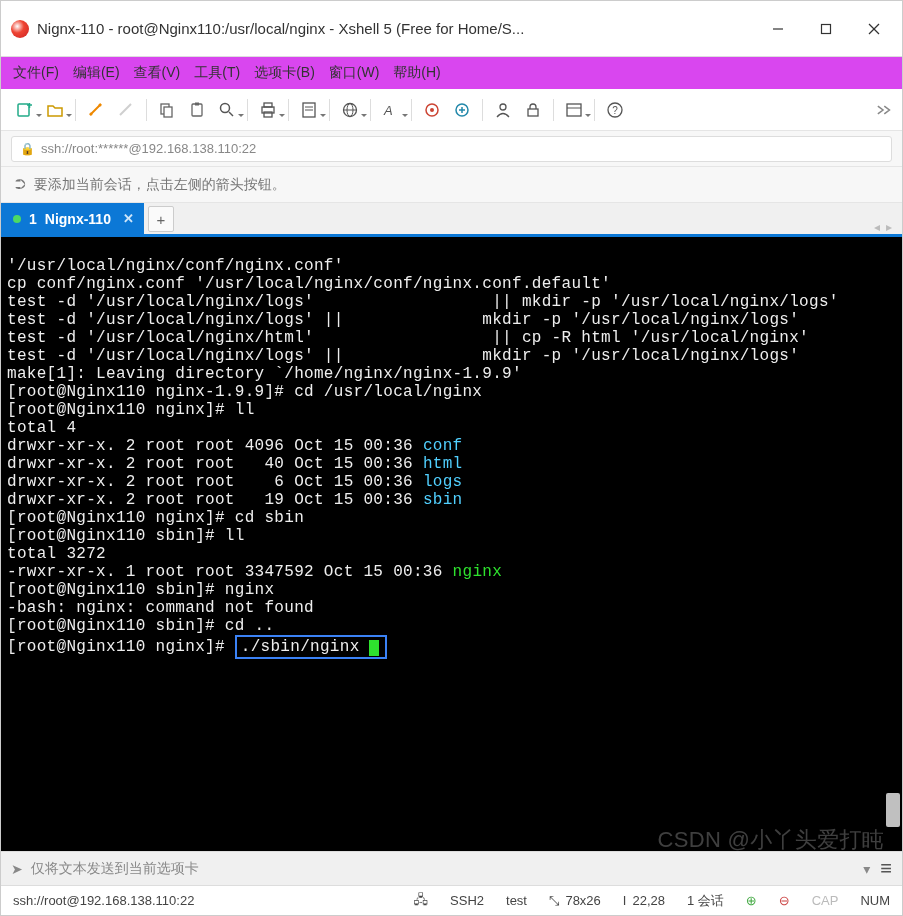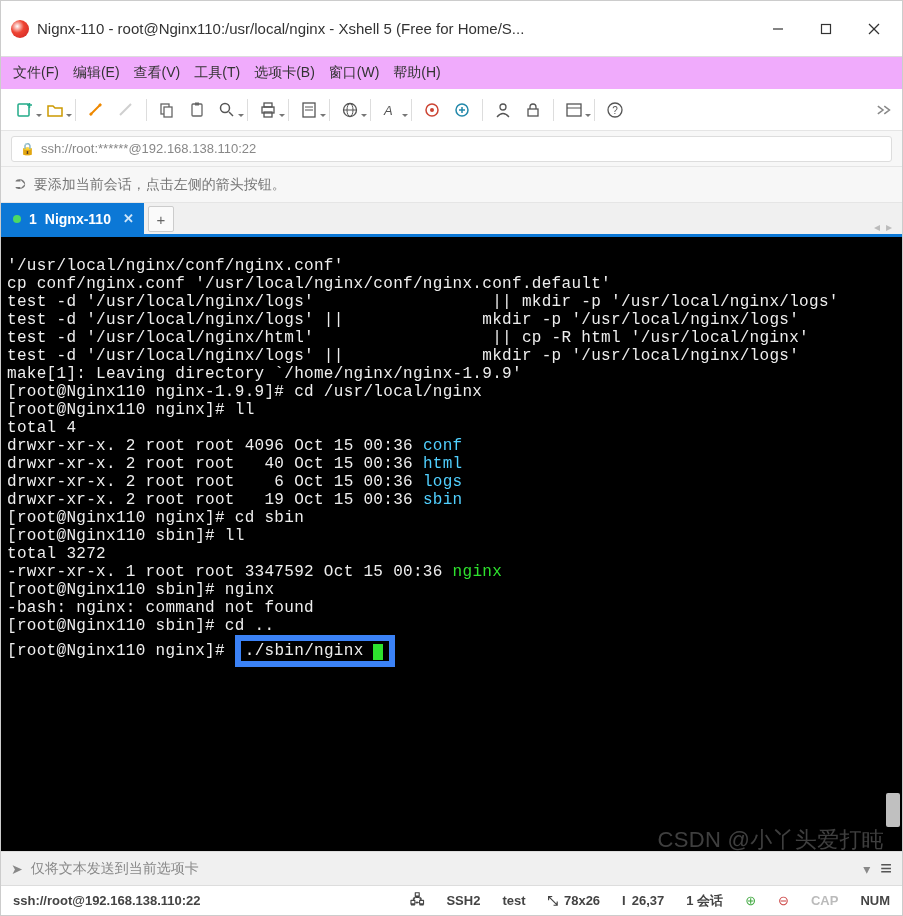--- a/index.html
+++ b/index.html
@@ -7,21 +7,21 @@
 
 
 .title-bar { height: 56px; display: flex; align-items: center; padding: 0 4px 0 10px; background: #fff; border-bottom: 1px solid #ddd; }
 .title-bar .logo { width: 18px; height: 18px; border-radius: 50%; background: radial-gradient(circle at 35% 35%, #fff 0%, #e43 40%, #c22 100%); margin-right: 8px; }
 .title-bar .title-text { flex: 1; font-size: 15px; color: #333; }
 .title-bar .win-btns { display: flex; gap: 0; }
 .title-bar .win-btn { width: 48px; height: 38px; display: flex; align-items: center; justify-content: center; font-size: 14px; color: #333; }
 .title-bar .win-btn svg { width: 12px; height: 12px; }
 
 
-.menu-bar { height: 32px; display: flex; align-items: center; padding: 0 12px; gap: 14px; background: #f0abfc; }
+.menu-bar { height: 32px; display: flex; align-items: center; padding: 0 12px; gap: 14px; background: #d946ef; }
 .menu-bar .menu-item { color: #333; font-size: 14px; cursor: default; }
 
 
 .toolbar { height: 42px; display: flex; align-items: center; padding: 0 10px; gap: 2px; background: #fff; border-bottom: 1px solid #e5e5e5; }
 .toolbar .tbtn { width: 28px; height: 28px; display: flex; align-items: center; justify-content: center; color: #555; position: relative; }
 .toolbar .tbtn.dd::after { content: ""; position: absolute; right: -3px; bottom: 4px; border: 3px solid transparent; border-top-color: #777; }
 .toolbar .sep { width: 1px; height: 22px; background: #ddd; margin: 0 4px; }
 .toolbar .overflow { margin-left: auto; display:flex; align-items:center; }
 .toolbar svg { width: 18px; height: 18px; display:block; }
 
@@ -38,36 +38,36 @@
 .tab { height: 31px; background: #0c78d6; color: #fff; display: flex; align-items: center; padding: 0 10px 0 12px; font-size: 14px; font-weight: bold; gap: 8px; }
 .tab .dot { width: 8px; height: 8px; border-radius: 50%; background: #4cd964; }
 .tab .close { color: #cfe6f9; font-size: 13px; margin-left: 4px; }
 .add-tab { width: 26px; height: 26px; margin-left: 4px; margin-bottom: 2px; border: 1px solid #ccc; background: #fafafa; display: flex; align-items: center; justify-content: center; color: #666; font-size: 15px; border-radius: 2px; }
 .tab-arrows { margin-left: auto; display: flex; align-items: center; gap: 6px; padding-right: 10px; color: #bbb; font-size: 12px; }
 
 
 .terminal { flex: 1; background: #000; color: #eee; font-family: Consolas, "Courier New", monospace; font-size: 16px; line-height: 18px; padding: 20px 6px; white-space: pre; overflow: hidden; position: relative; letter-spacing: 0.3px; }
 .terminal .cyan { color: #51d0ff; }
 .terminal .green { color: #2ee22e; font-weight: normal; }
-.terminal .highlight-box { display: inline-block; border: 6px solid #3b82f6; padding: 1px 6px 1px 4px; }
+.terminal .highlight-box { display: inline-block; border: 2px solid #3b82f6; padding: 1px 6px 1px 4px; }
 .terminal .cursor { display: inline-block; width: 10px; height: 16px; background: #2ee22e; vertical-align: text-bottom; }
 .terminal .scrollbar { position: absolute; right: 2px; top: 0; bottom: 0; width: 14px; display:flex; flex-direction:column; align-items:center; }
 .terminal .scrollbar .thumb { width: 14px; height: 34px; background: #c0c0c0; border-radius: 2px; margin-top: auto; margin-bottom: 24px; }
 .watermark { position: absolute; right: 18px; bottom: 2px; color: rgba(180,180,180,0.35); font-size: 22px; font-family: sans-serif; }
 
 
 .send-bar { height: 34px; display: flex; align-items: center; padding: 0 10px; background: #f0f0f0; border-top: 1px solid #ddd; gap: 8px; color: #888; font-size: 14px; }
 .send-bar .arrow-icon { color: #888; }
 .send-bar .right { margin-left: auto; display: flex; align-items: center; gap: 10px; color: #888; }
 .send-bar .menu-icon { font-size: 20px; color: #555; }
 
 
 .status-bar { height: 30px; display: flex; align-items: center; padding: 0 12px; background: #fff; border-top: 1px solid #ddd; font-size: 13px; color: #444; gap: 22px; }
 .status-bar .grow { flex: 1; }
-.status-bar .seg { display: flex; align-items: center; gap: 6px; font-weight: bold; }
+.status-bar .seg { display: flex; align-items: center; gap: 6px; }
 .status-bar .caps { color: #bbb; text-align: center; }
 </style>
 </head>
 <body>
 
 <div class="title-bar">
   <div class="logo"></div>
   <div class="title-text">Nignx-110 - root@Nginx110:/usr/local/nginx - Xshell 5 (Free for Home/S...</div>
   <div class="win-btns">
     <div class="win-btn">
@@ -265,20 +265,20 @@
   <span class="grow"></span>
   <span class="seg">🖧</span>
   <span class="seg">SSH2</span>
   <span class="seg">test</span>
   <span class="seg">
       <span>⤡</span> 
       <span>78x26</span>
     </span>
   <span class="seg">
       <span>I</span> 
-      <span>26,37</span>
+      <span>22,28</span>
     </span>
   <span class="seg">1 会话</span>
   <span style="color:#4a4">⊕</span>
   <span style="color:#c44">⊖</span>
   <span class="seg caps">CAP</span>
   <span class="seg">NUM</span>
 </div>
 
 </body></html>

